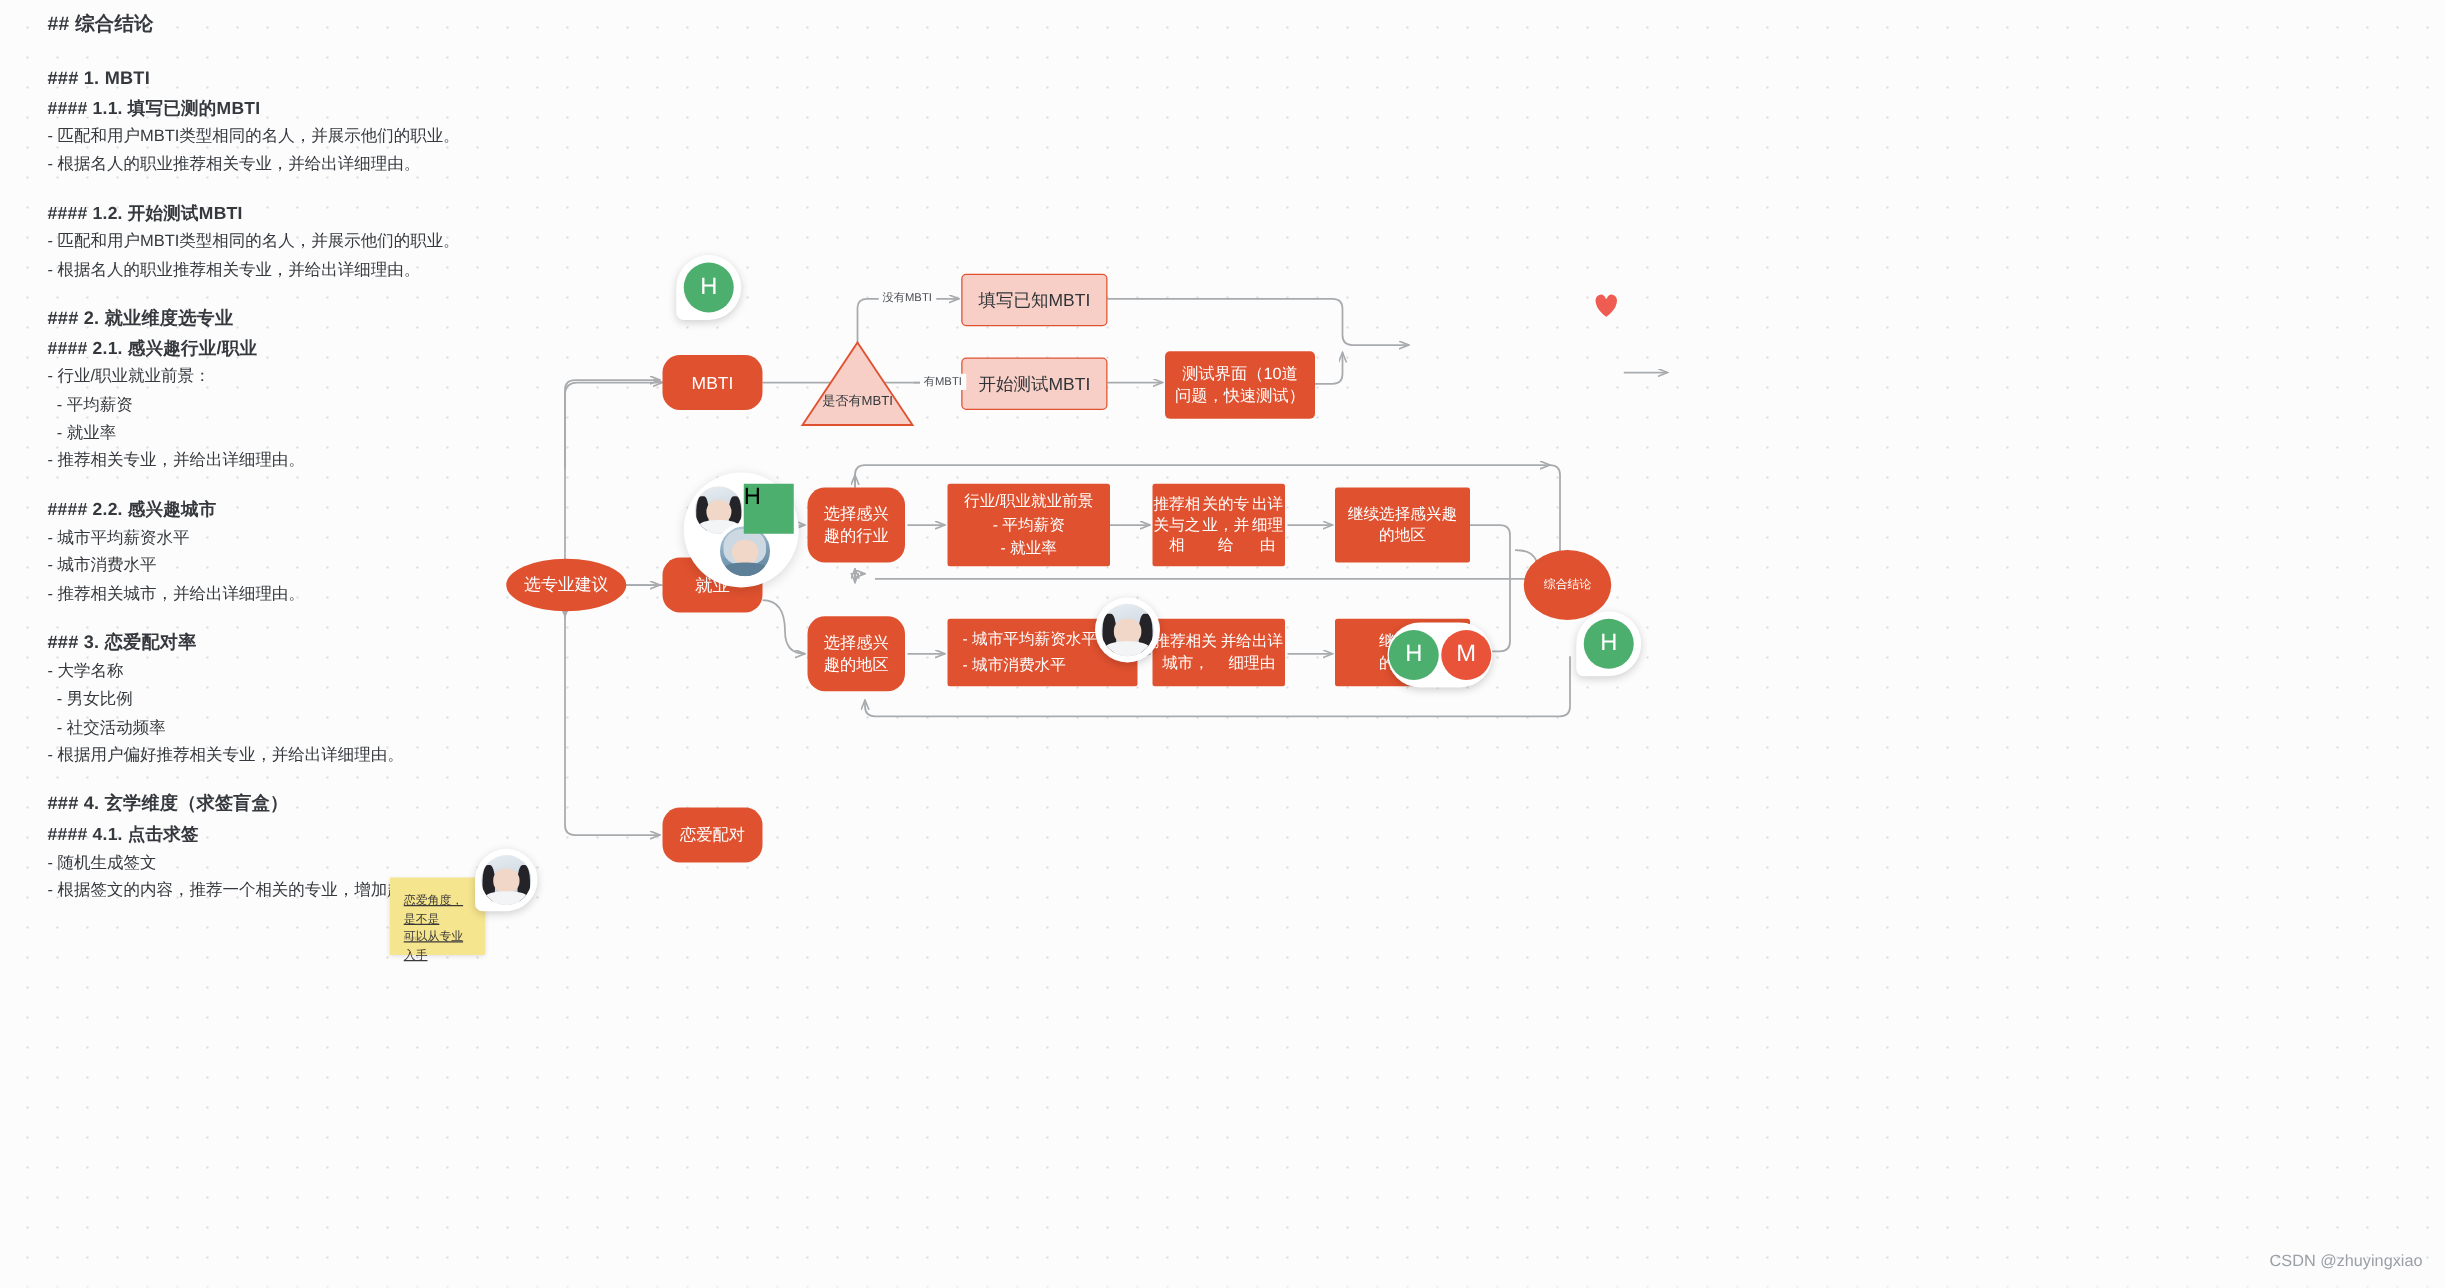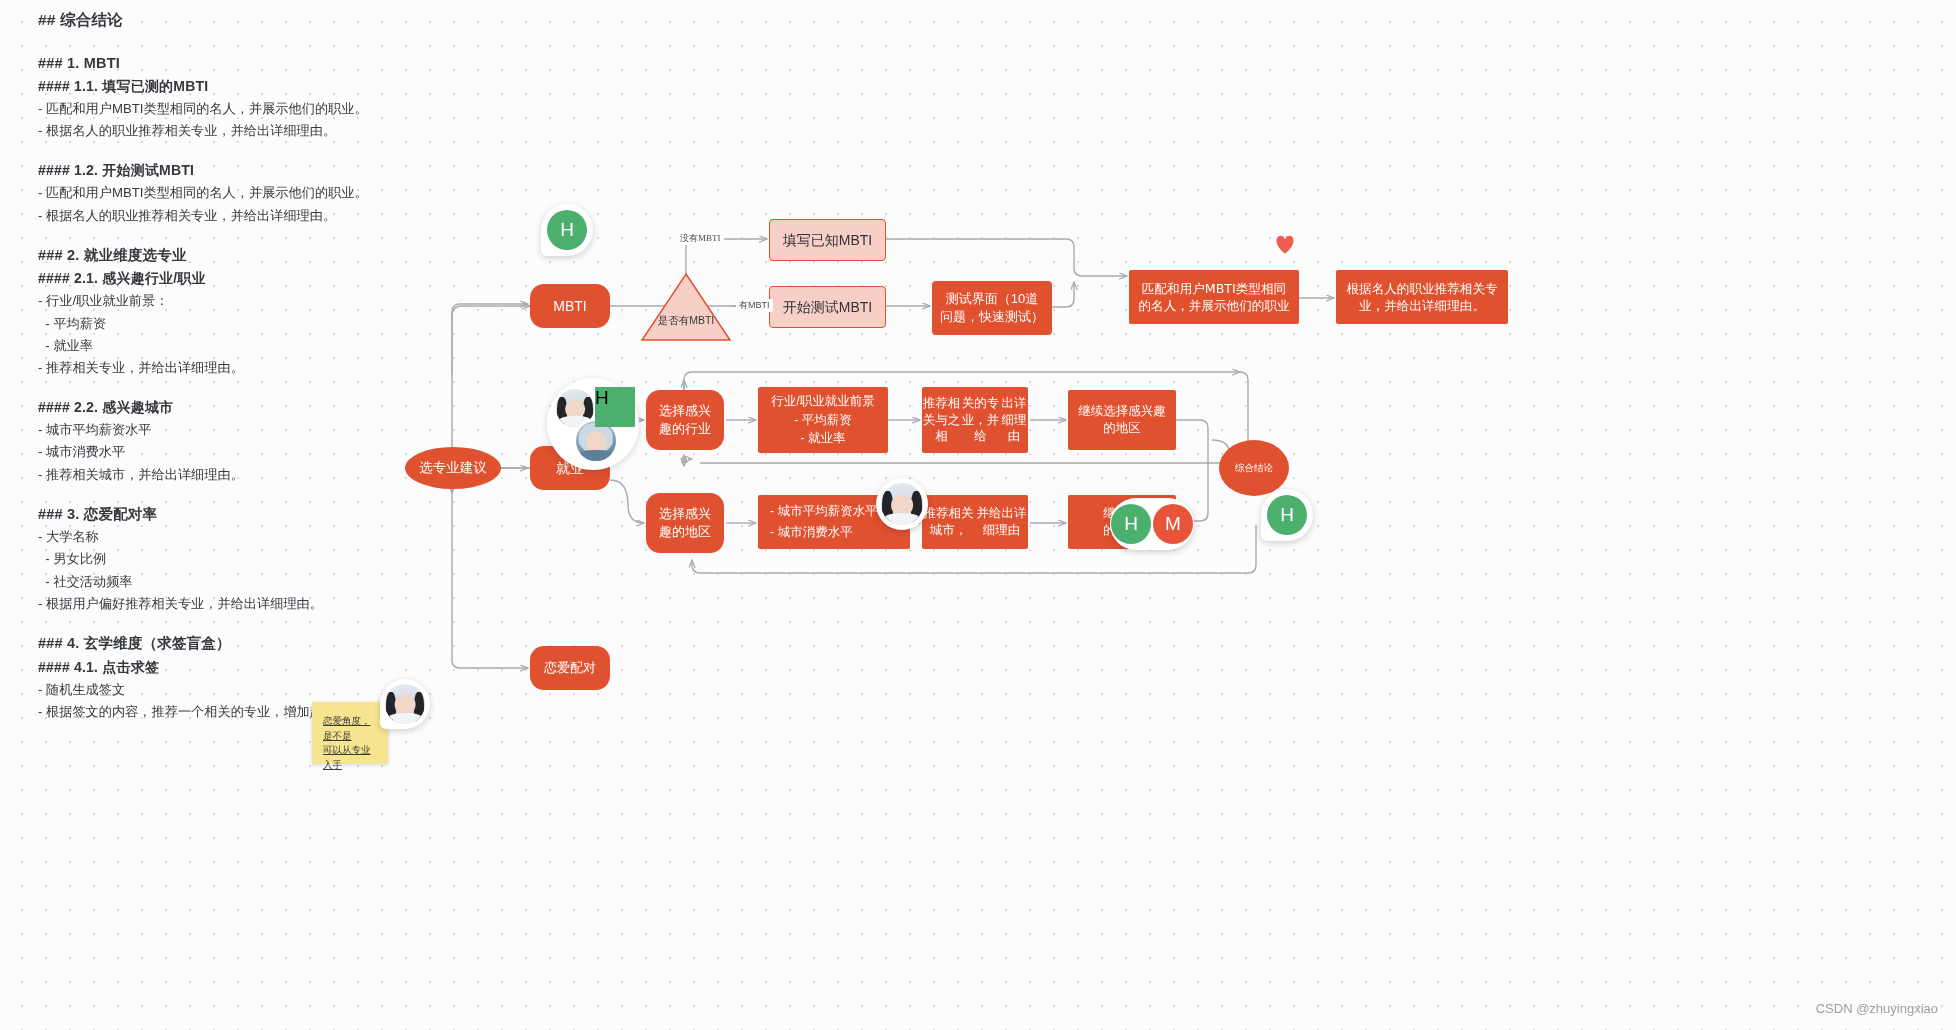--- a/index.html
+++ b/index.html
@@ -280,33 +280,27 @@
   </div>
 
   <div class="node n-pale r-pill" style="left:769px; top:286px; width:117px; height:42px; font-size:14px;">
     <span>开始测试MBTI</span>
   </div>
 
   <div class="node n-solid r-pill" style="left:932px; top:281px; width:120px; height:54px; font-size:13px; padding:0 8px;">
     <span>测试界面（10道问题，快速测试）</span>
   </div>
 
-  <div class="node n-solid r-sq label-hand" style="left:1129px; top:270px; width:170px; height:54px; font-size:12.6px; padding:0 9px;">
-    <span>匹配和用户MBTI类型相同的名人，并展示他们的职业</span>
-  </div>
 
   <div class="heart" style="left:1272px; top:232px;">
     <svg viewBox="0 0 32 30" width="26" height="24">
       <path d="M16 28 C 2 18, 2 6, 9.5 4 C 13.5 3, 16 6.5, 16 8.5 C 16 6.5, 18.5 3, 22.5 4 C 30 6, 30 18, 16 28 Z" fill="#ef5d52" stroke="#fff" stroke-width="1.6"></path>
     </svg>
   </div>
 
-  <div class="node n-solid r-sq label-hand" style="left:1336px; top:270px; width:172px; height:54px; font-size:12.6px; padding:0 9px;">
-    <span>根据名人的职业推荐相关专业，并给出详细理由。</span>
-  </div>
 
   <div class="node n-solid r-round" style="left:530px; top:446px; width:80px; height:44px; font-size:14px;">
     <span>就业</span>
   </div>
 
   <div class="node n-solid r-round" style="left:646px; top:390px; width:78px; height:60px; font-size:13px; flex-direction:column;">
     <span>选择感兴</span>
     <span>趣的行业</span>
   </div>
 
@@ -348,21 +342,21 @@
   </div>
 
   <div class="node n-solid r-circle" style="left:1219px; top:440px; width:70px; height:56px; font-size:9.5px;">
     <span>综合结论</span>
   </div>
 
   <div class="node n-solid r-round" style="left:530px; top:646px; width:80px; height:44px; font-size:13px;">
     <span>恋爱配对</span>
   </div>
 
-  <div class="edge-label" style="left:677px; top:232px;font-family:Liberation Serif, serif;">没有MBTI</div>
+  <div class="edge-label" style="left:703px; top:232px;">没有MBTI</div>
   <div class="edge-label" style="left:736px; top:299px;">有MBTI</div>
 
   <div class="pin" style="left:541px; top:204px; width:52px; height:52px;">
     <div class="dot dot-green" style="width:40px; height:40px; font-size:19px;">
       <span>H</span>
     </div>
   </div>
 
   <div class="ava-group" style="left:547px; top:378px; width:92px; height:92px;">
     <div class="ava ava-f" style="left:6px; top:8px; width:44px; height:44px;">

